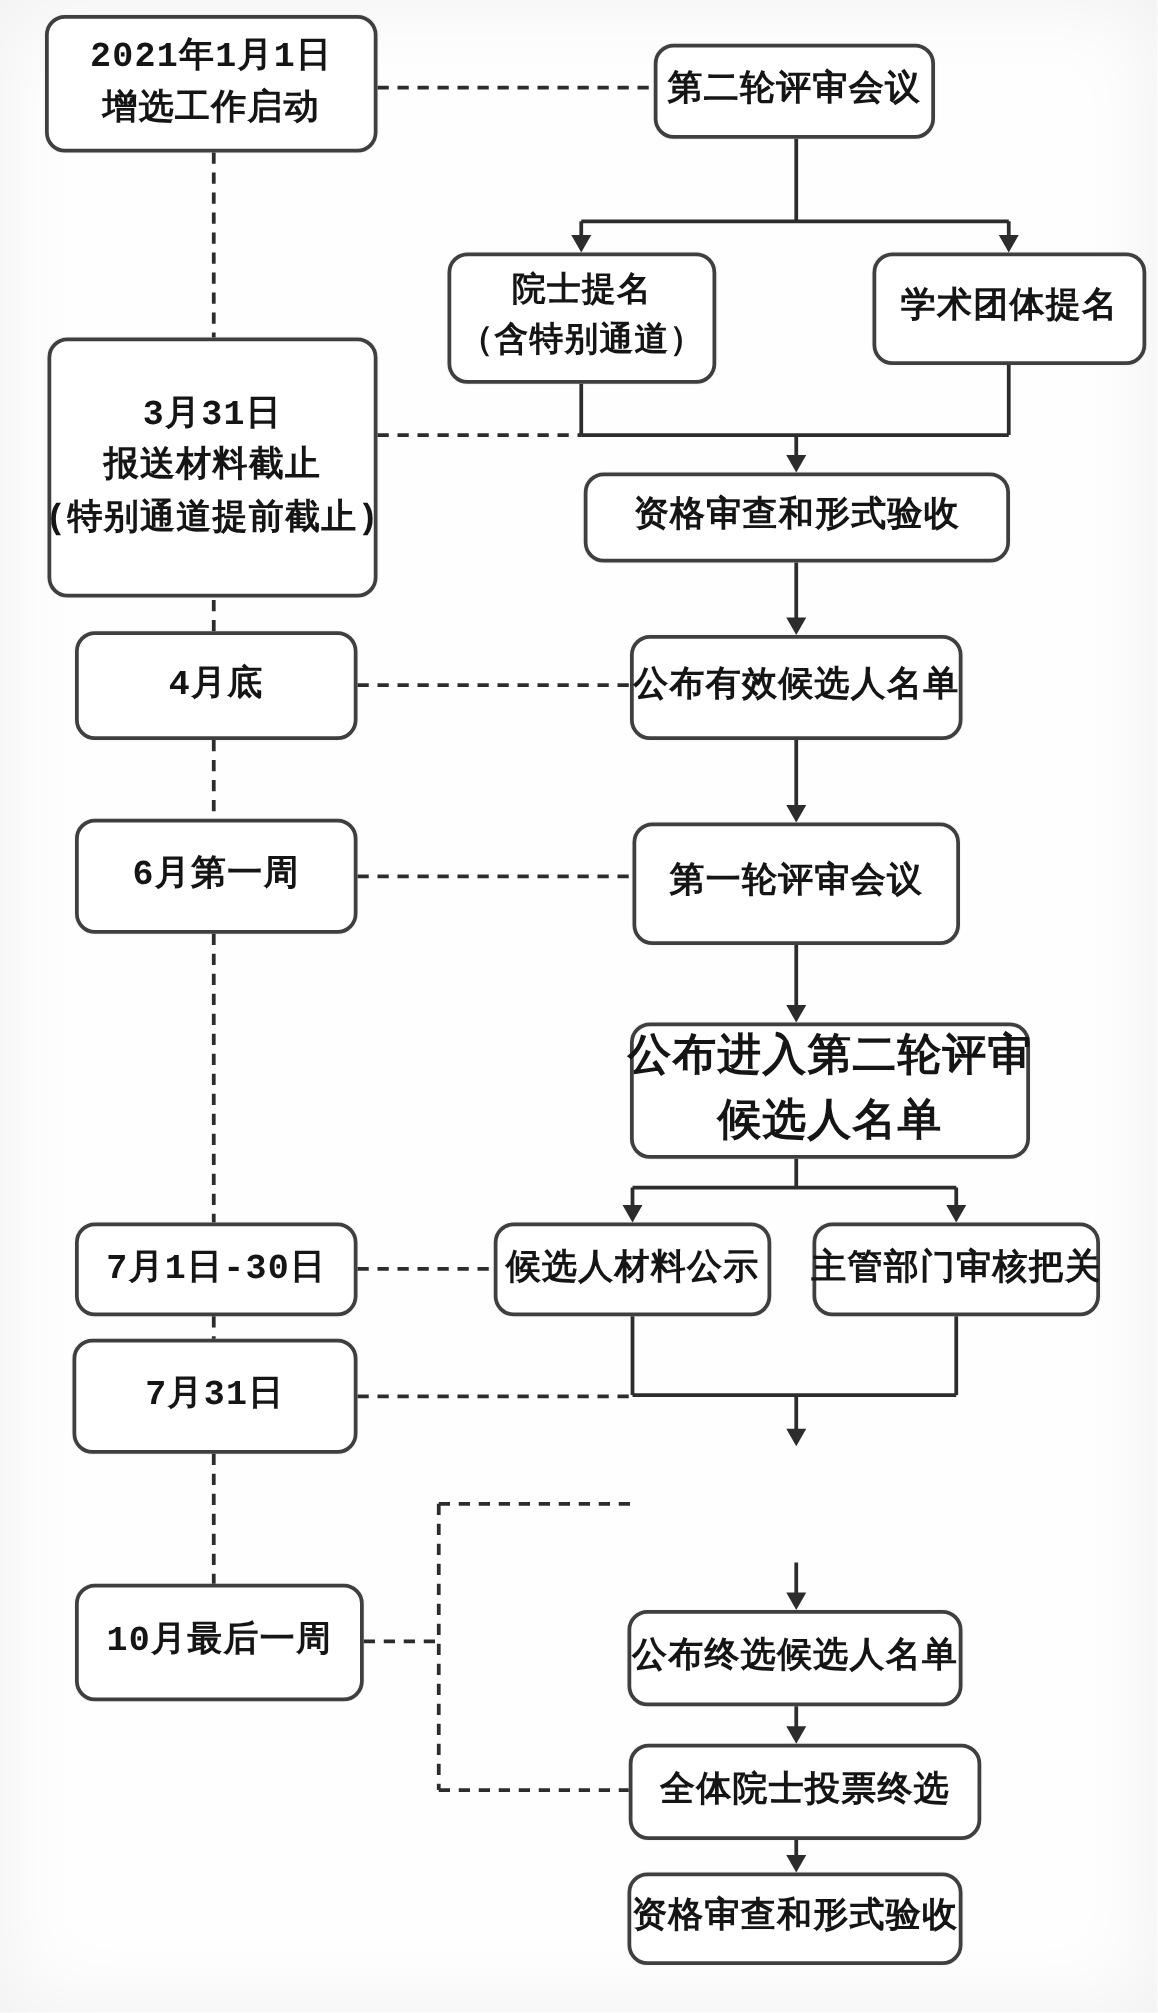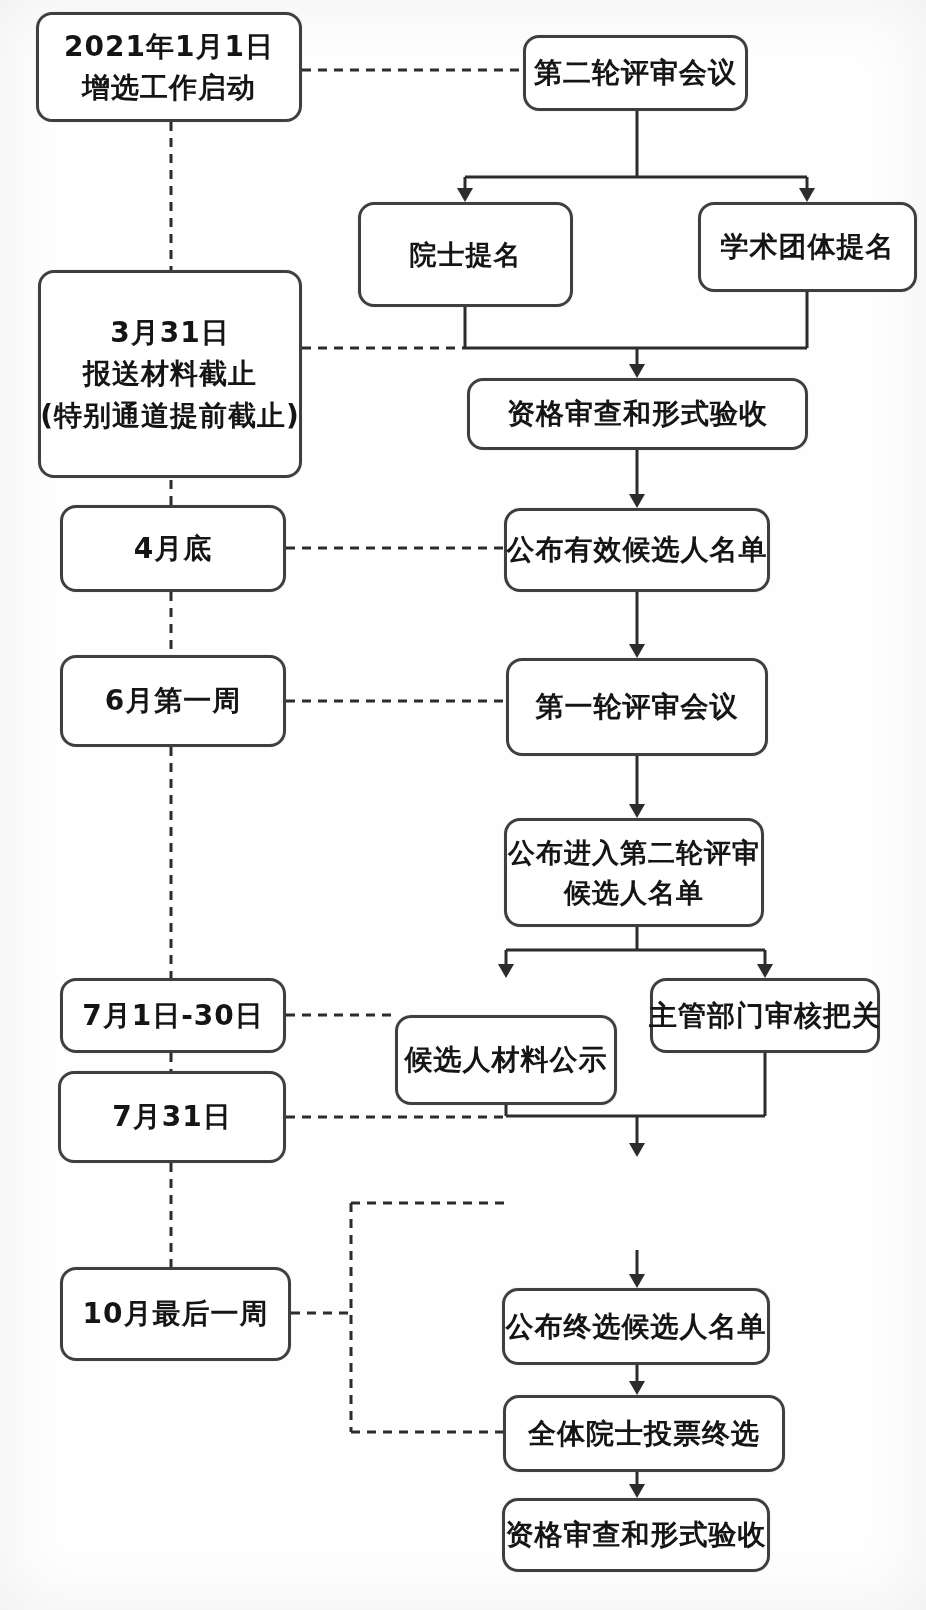--- a/index.html
+++ b/index.html
@@ -8,20 +8,21 @@
     background: #ffffff;
     font-family: "DejaVu Sans", "Liberation Sans", sans-serif;
   }
   .canvas {
     position: relative;
     width: 926px;
     height: 1610px;
     background: #fefefe;
     box-shadow: inset 0 0 70px rgba(0,0,0,0.06);
     overflow: hidden;
+    font-family: Liberation Mono, monospace;
   }
   .wires {
     position: absolute;
     left: 0; top: 0;
     width: 926px; height: 1610px;
     pointer-events: none;
   }
   .wires path.s {
     fill: none;
     stroke: #2c2c2c;
@@ -139,44 +140,45 @@
   <div class="box" style="left:60px;top:1267px;width:231px;height:94px">
     <span>10月最后一周</span>
   </div>
 
   <div class="box" style="left:523px;top:35px;width:225px;height:76px">
     <span>第二轮评审会议</span>
   </div>
 
   <div class="box" style="left:358px;top:202px;width:215px;height:105px;font-size:27px">
     <span>院士提名</span>
+    <span>（含特别通道）</span>
   </div>
 
   <div class="box" style="left:698px;top:202px;width:219px;height:90px">
     <span>学术团体提名</span>
   </div>
 
   <div class="box" style="left:467px;top:378px;width:341px;height:72px">
     <span>资格审查和形式验收</span>
   </div>
 
   <div class="box" style="left:504px;top:508px;width:266px;height:84px">
     <span>公布有效候选人名单</span>
   </div>
 
   <div class="box" style="left:506px;top:658px;width:262px;height:98px">
     <span>第一轮评审会议</span>
   </div>
 
-  <div class="box" style="left:504px;top:818px;width:260px;height:109px;font-size:27px">
+  <div class="box" style="left:504px;top:818px;width:320px;height:109px;font-size:35px">
     <span>公布进入第二轮评审</span>
     <span>候选人名单</span>
   </div>
 
-  <div class="box" style="left:395px;top:1015px;width:222px;height:90px">
+  <div class="box" style="left:395px;top:978px;width:222px;height:75px">
     <span>候选人材料公示</span>
   </div>
 
   <div class="box" style="left:650px;top:978px;width:230px;height:75px">
     <span>主管部门审核把关</span>
   </div>
 
 
   <div class="box" style="left:502px;top:1288px;width:268px;height:77px">
     <span>公布终选候选人名单</span>

